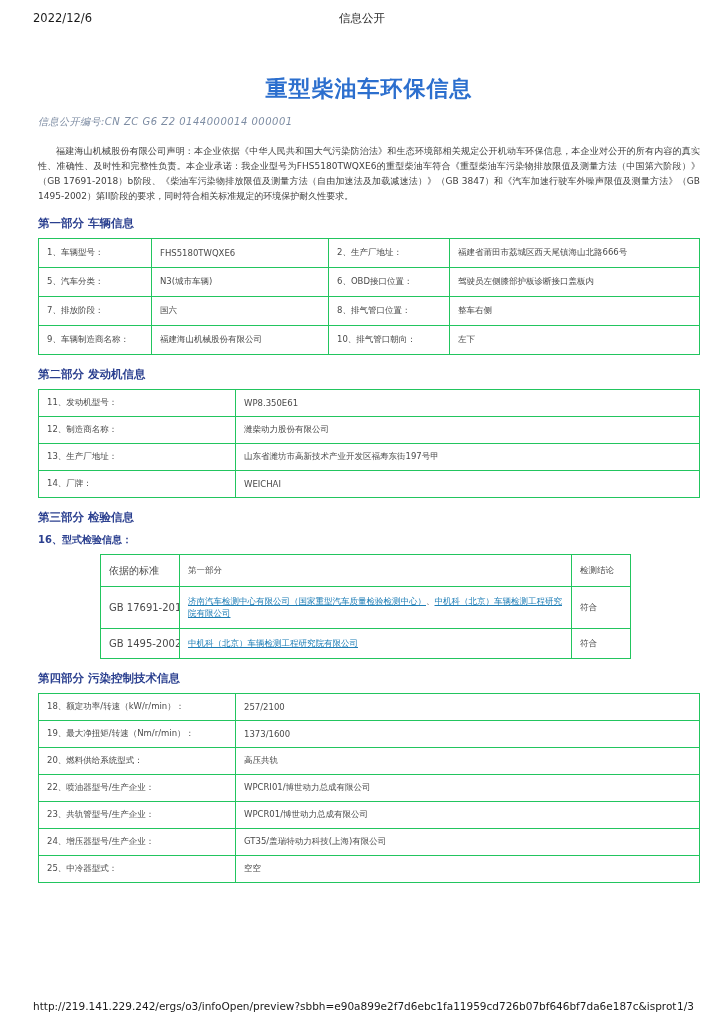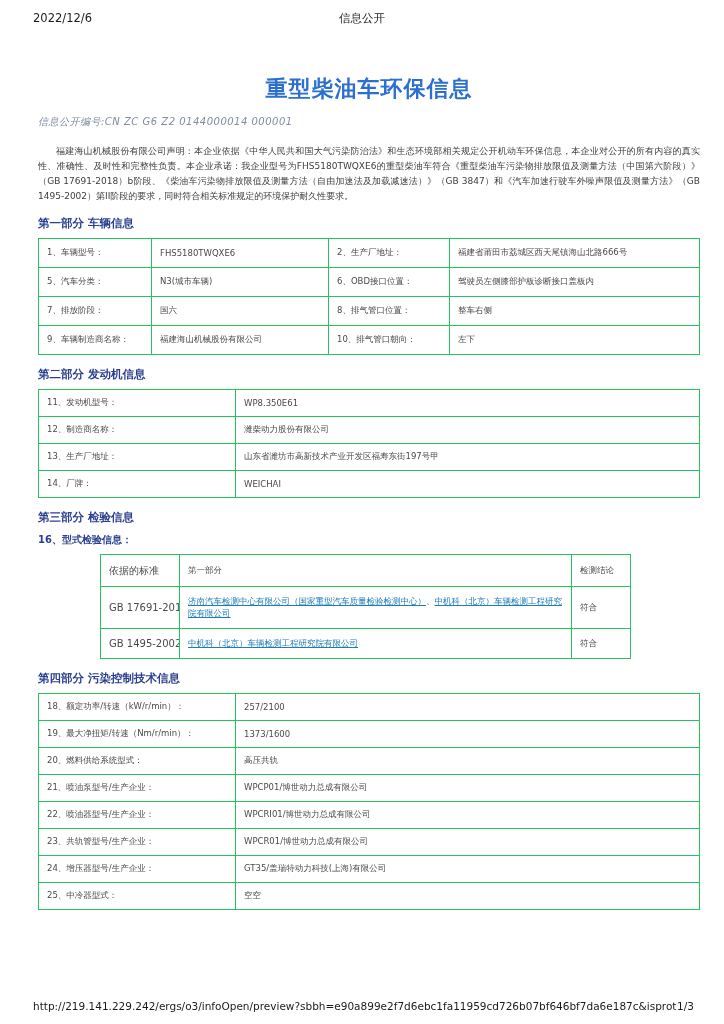--- a/index.html
+++ b/index.html
@@ -169,24 +169,20 @@
         </tr>
         <tr>
           <td class="c1">19、最大净扭矩/转速（Nm/r/min）：</td>
           <td class="c2">1373/1600</td>
         </tr>
         <tr>
           <td class="c1">20、燃料供给系统型式：</td>
           <td class="c2">高压共轨</td>
         </tr>
         <tr>
-          <td class="c1">21、喷油泵型号/生产企业：</td>
-          <td class="c2">WPCP01/博世动力总成有限公司</td>
-        </tr>
-        <tr>
           <td class="c1">22、喷油器型号/生产企业：</td>
           <td class="c2">WPCRI01/博世动力总成有限公司</td>
         </tr>
         <tr>
           <td class="c1">23、共轨管型号/生产企业：</td>
           <td class="c2">WPCR01/博世动力总成有限公司</td>
         </tr>
         <tr>
           <td class="c1">24、增压器型号/生产企业：</td>
           <td class="c2">GT35/盖瑞特动力科技(上海)有限公司</td>

